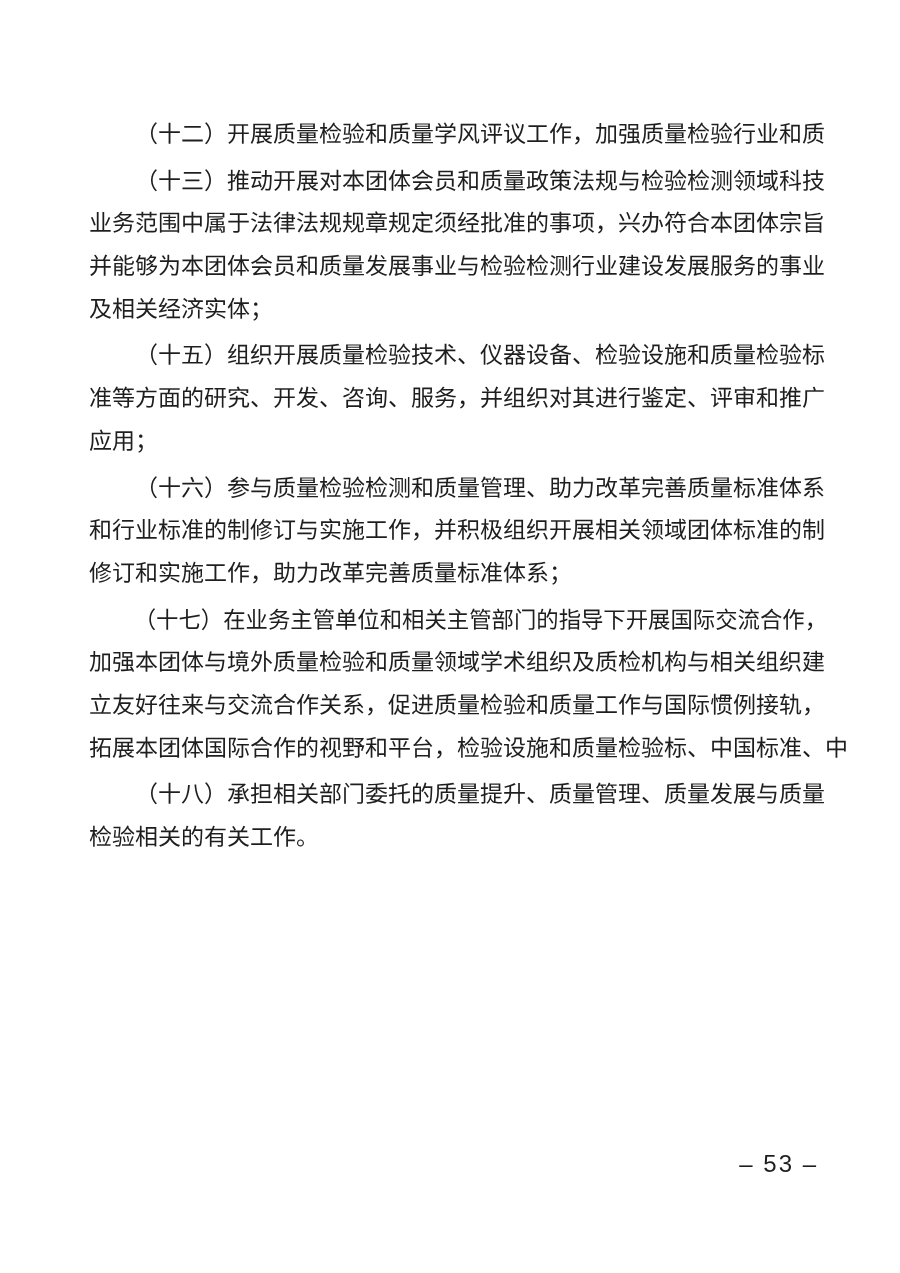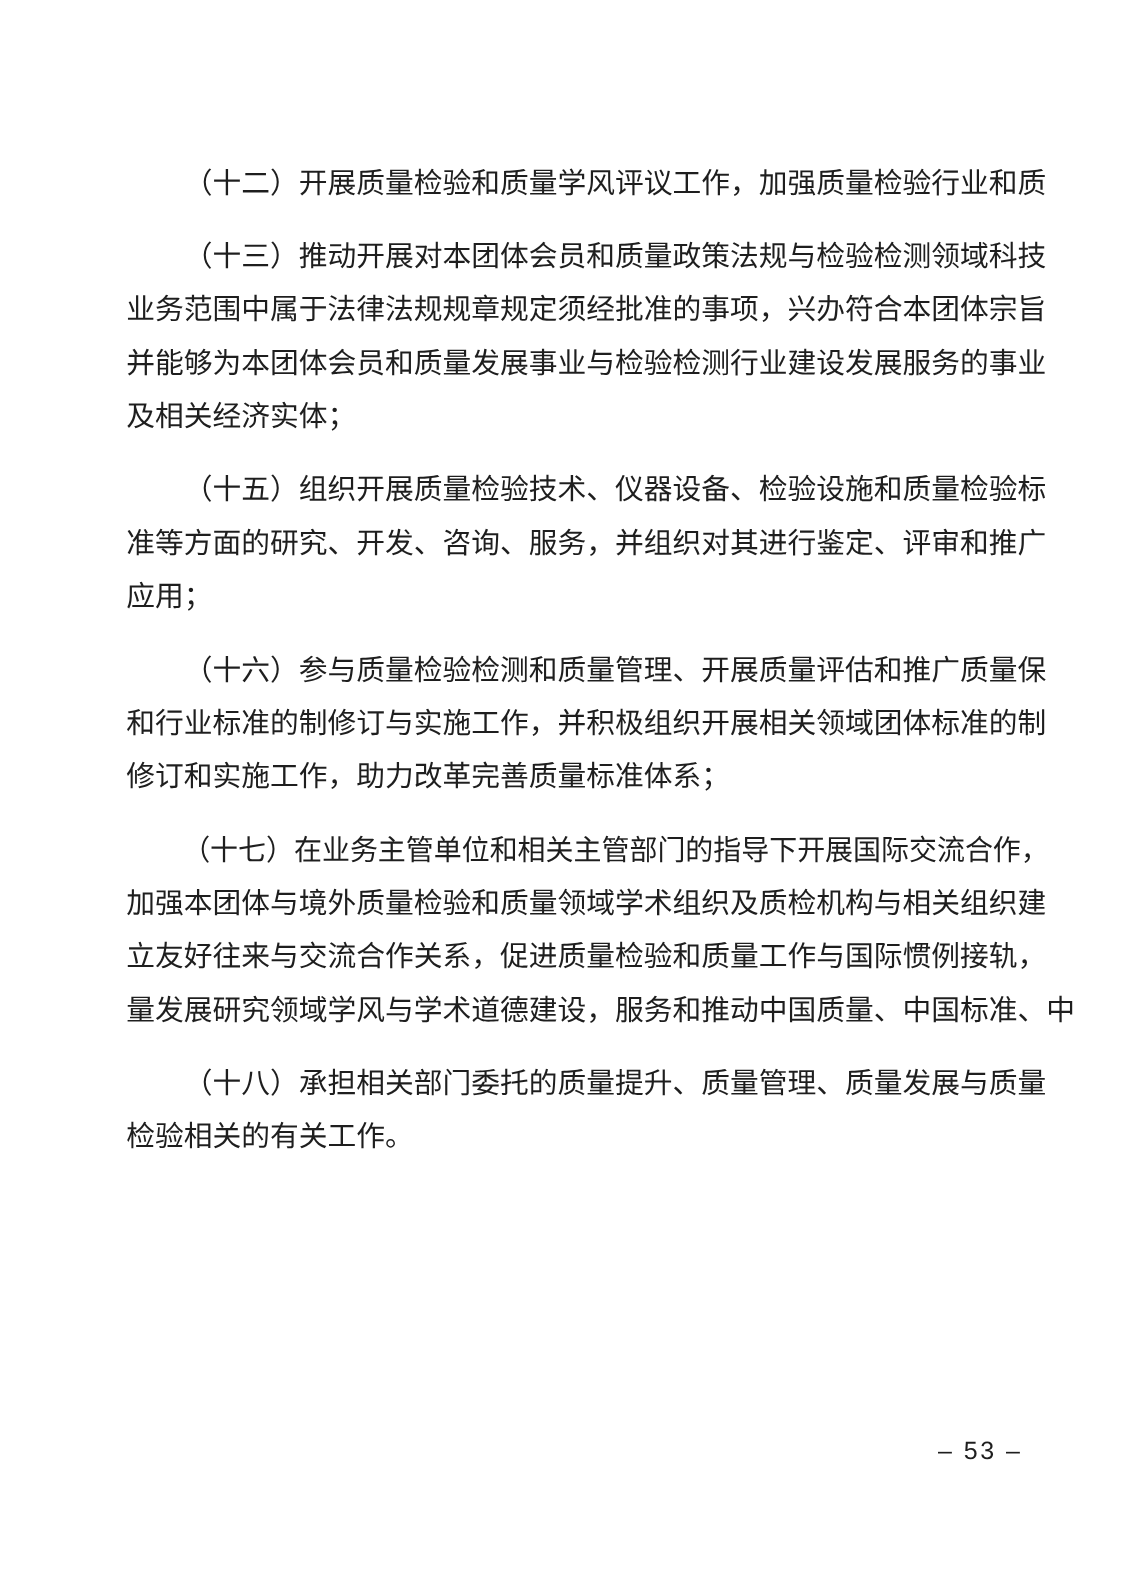--- a/index.html
+++ b/index.html
@@ -17,21 +17,21 @@
     font-family: "Liberation Serif", "DejaVu Serif", serif;
     color: #1e1e1e;
   }
   .content {
     position: absolute;
     left: 85px;
     top: 110px;
     width: 738px;
   }
   .paragraph {
-    margin: 16px;
+    margin: 4px;
     padding: 0;
   }
   .line {
     font-size: 23px;
     line-height: 42.7px;
     height: 42.7px;
     white-space: nowrap;
     text-align: justify;
     text-align-last: justify;
     transform-origin: 0 50%;
@@ -41,21 +41,21 @@
     text-indent: 2em;
   }
   .line.last {
     text-align-last: left;
   }
   .page-number {
     position: absolute;
     top: 1150px;
     right: 82px;
     font-family: "Liberation Sans", "DejaVu Sans", sans-serif;
-    font-size: 20px;
+    font-size: 24px;
     letter-spacing: 2px;
     color: #1e1e1e;
     white-space: nowrap;
   }
 </style>
 </head>
 <body>
 
 <div class="page">
   <div class="content">
@@ -67,29 +67,29 @@
         <div class="line">业务范围中属于法律法规规章规定须经批准的事项，兴办符合本团体宗旨</div>
         <div class="line">并能够为本团体会员和质量发展事业与检验检测行业建设发展服务的事业</div>
         <div class="line last">及相关经济实体；</div>
       </div>
       <div class="paragraph">
         <div class="line first">（十五）组织开展质量检验技术、仪器设备、检验设施和质量检验标</div>
         <div class="line">准等方面的研究、开发、咨询、服务，并组织对其进行鉴定、评审和推广</div>
         <div class="line last">应用；</div>
       </div>
       <div class="paragraph">
-        <div class="line first">（十六）参与质量检验检测和质量管理、开展质量评估和推广质量保</div>
+        <div class="line first">（十六）参与质量检验检测和质量管理、助力改革完善质量标准体系</div>
         <div class="line">和行业标准的制修订与实施工作，并积极组织开展相关领域团体标准的制</div>
         <div class="line last">修订和实施工作，助力改革完善质量标准体系；</div>
       </div>
       <div class="paragraph">
         <div class="line first" style="transform: scaleX(0.972332);">（十七）在业务主管单位和相关主管部门的指导下开展国际交流合作，</div>
         <div class="line">加强本团体与境外质量检验和质量领域学术组织及质检机构与相关组织建</div>
         <div class="line">立友好往来与交流合作关系，促进质量检验和质量工作与国际惯例接轨，</div>
-        <div class="line">量发展研究领域学风与学术道德建设，服务和推动中国质量、中国标准、中</div>
+        <div class="line">拓展本团体国际合作的视野和平台，检验设施和质量检验标、中国标准、中</div>
       </div>
       <div class="paragraph">
         <div class="line first">（十八）承担相关部门委托的质量提升、质量管理、质量发展与质量</div>
         <div class="line last">检验相关的有关工作。</div>
       </div>
     </div>
   <div class="page-number">– 53 –</div>
 </div>
 
 </body></html>

